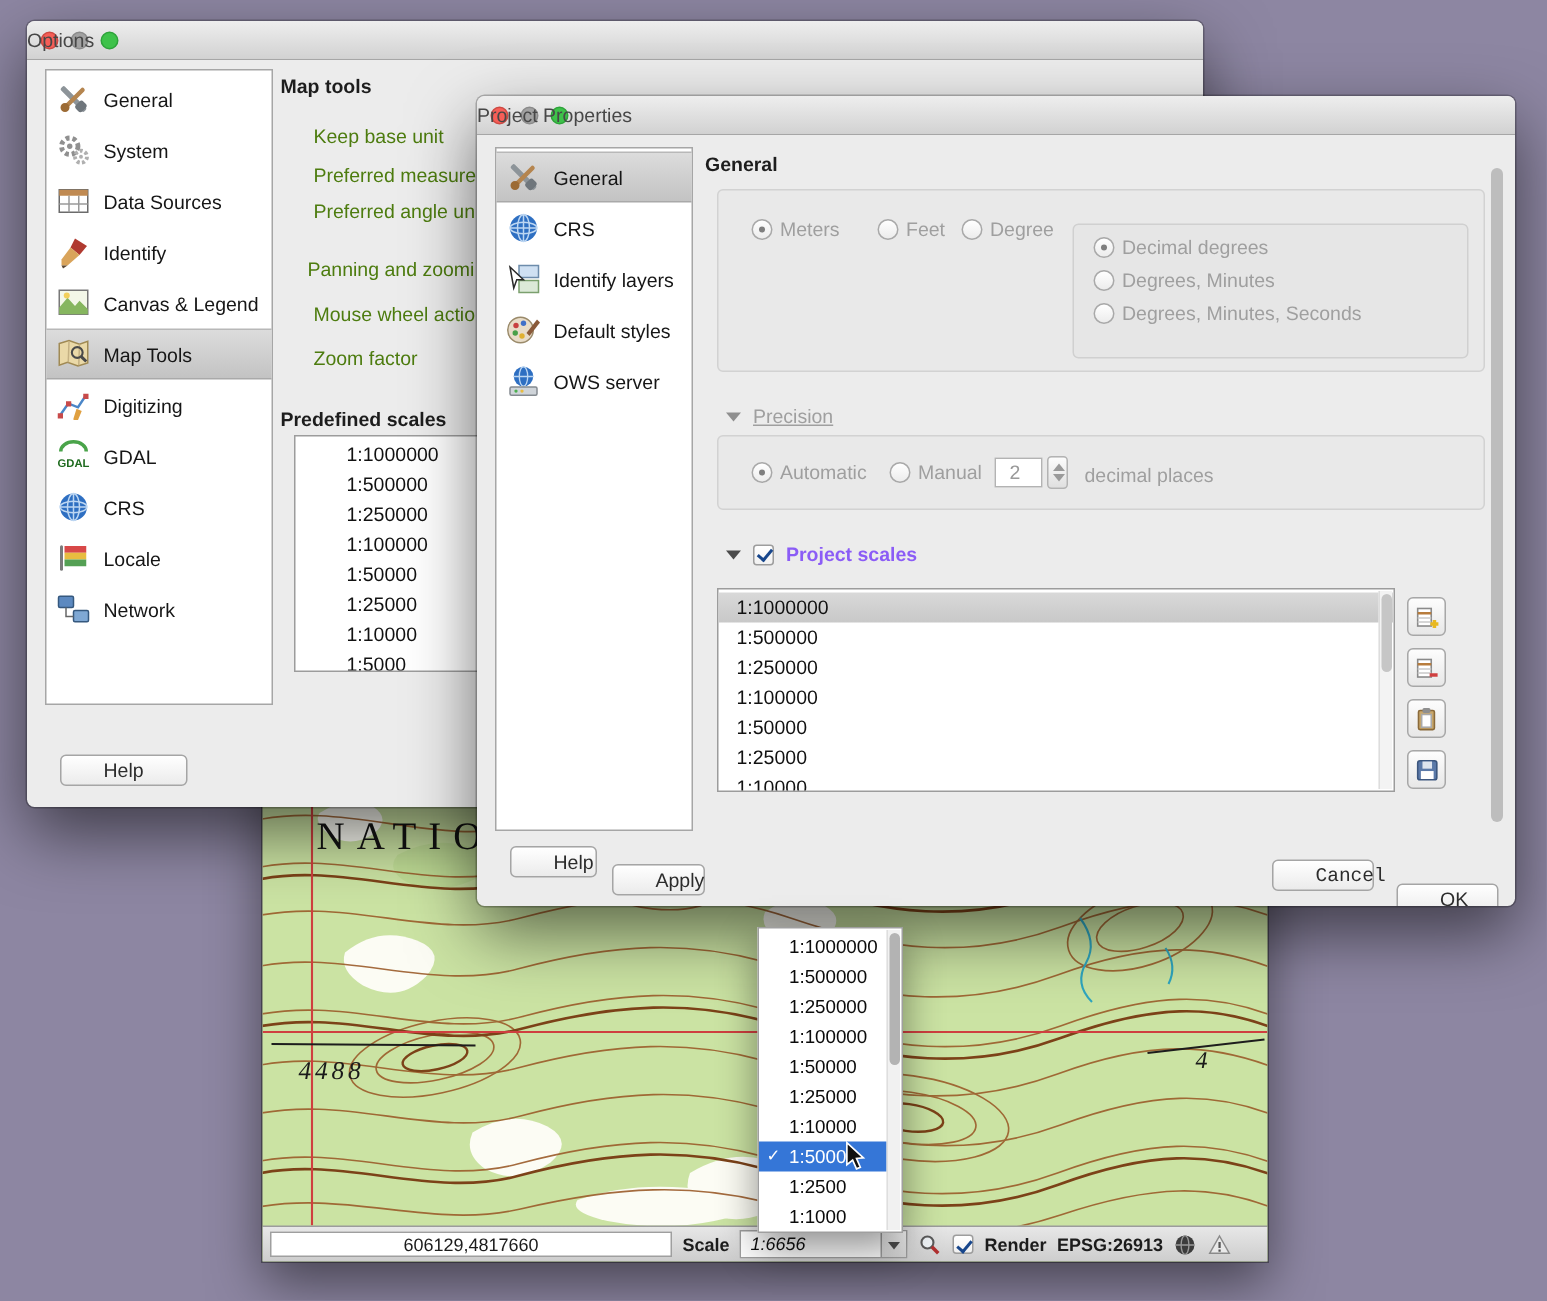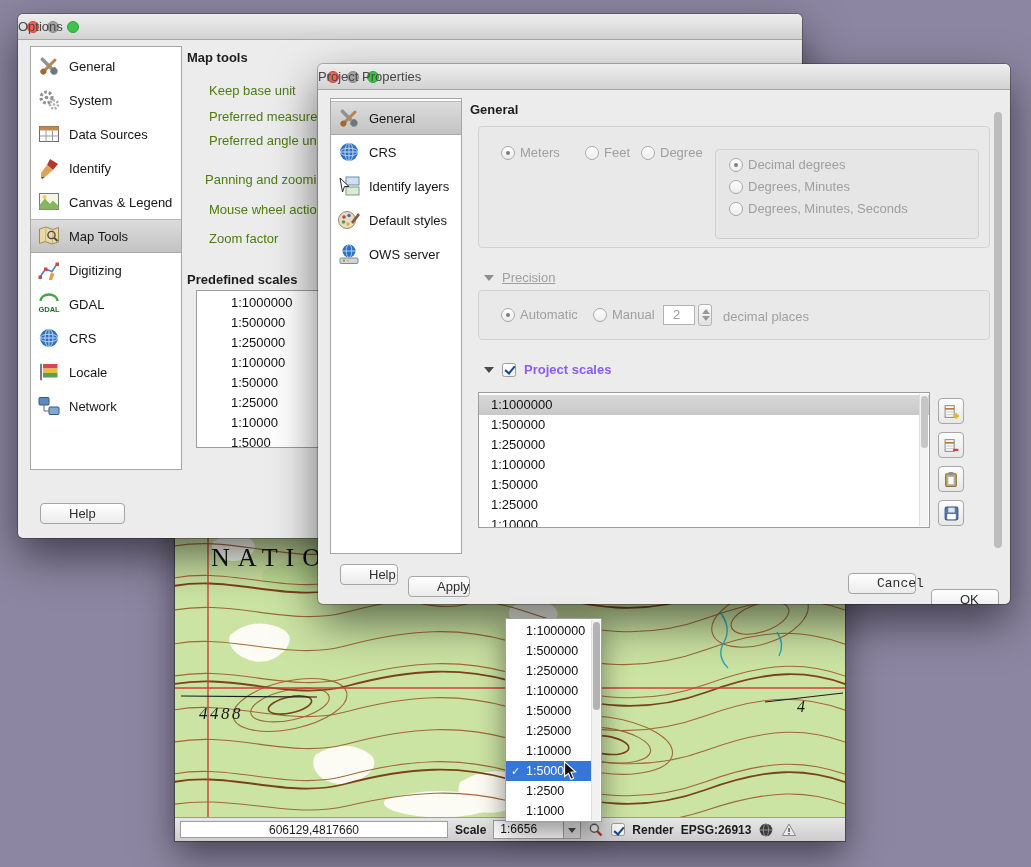--- a/index.html
+++ b/index.html
@@ -126,21 +126,21 @@
   #map-canvas { position:absolute; left:0; top:0; width:670px; height:317px; display:block; }
   .statusbar {
     position:absolute; left:0; right:0; bottom:0; height:24px;
     background:linear-gradient(#e7e7e7,#cdcdcd); border-top:1px solid #9c9c9c;
     display:flex; align-items:center; gap:7px; padding:0 5px; font-size:12px; color:#1c1c1c;
   }
   .coordbox {
     width:268px; height:17px; background:#fff; border:1px solid #9f9f9f;
     text-align:center; line-height:16px; font-size:12px;
   }
-  .combo { display:flex; width:88px; height:19px; border:1px solid #9f9f9f; background:#fff; }
+  .combo { display:flex; width:112px; height:19px; border:1px solid #9f9f9f; background:#fff;font-style:italic; }
   .combo-val { flex:1; font-size:12px; line-height:17px; padding-left:6px; color:#111; }
   .combo-btn { width:17px; background:linear-gradient(#fbfbfb,#d6d6d6); border-left:1px solid #9f9f9f; position:relative; }
   .combo-btn::after {
     content:""; position:absolute; left:4px; top:7px;
     border-left:4px solid transparent; border-right:4px solid transparent; border-top:5px solid #4f4f4f;
   }
   .icon16 svg { width:16px; height:16px; display:block; }
   .sb-check { width:13px; height:13px; }
   .sb-bold { font-weight:bold; }
 

